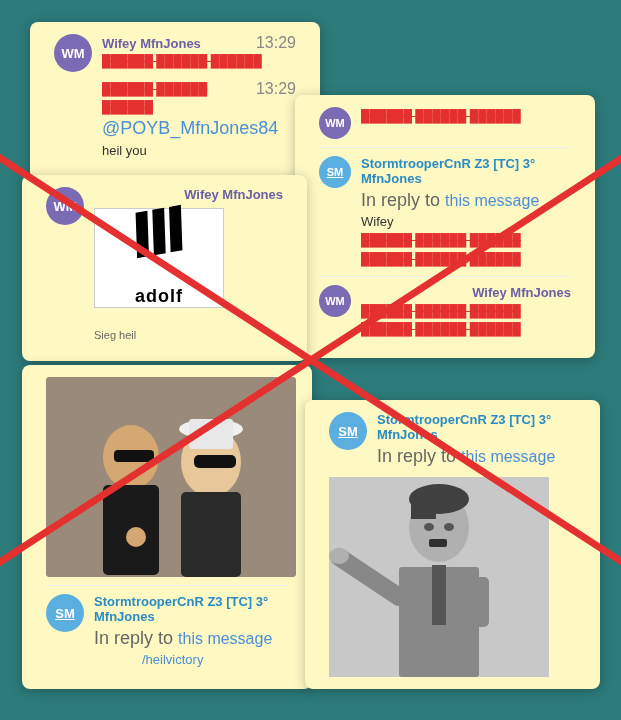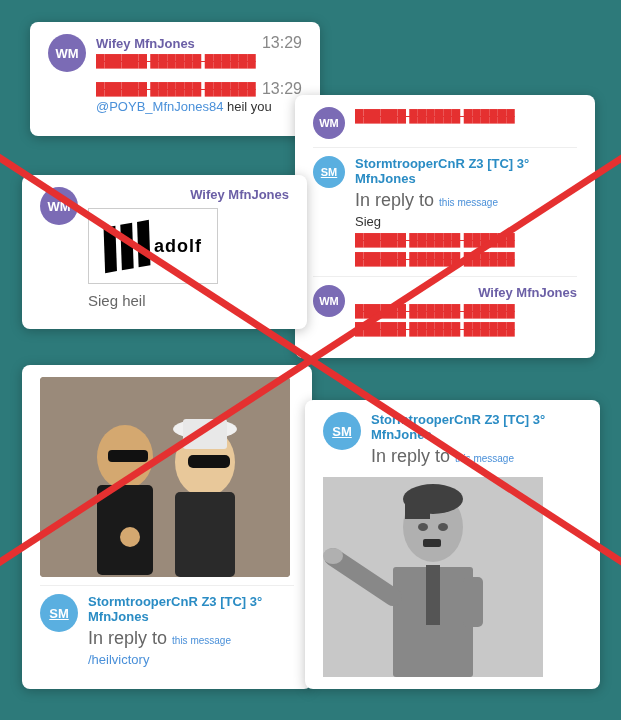--- a/index.html
+++ b/index.html
@@ -34,24 +34,24 @@
       width: 900px;
       height: 7px;
       top: 50%;
       left: 50%;
       transform: translate(-50%, -50%) rotate(-33deg);
     }
 
     
     .card {
       position: absolute;
-      background: #ffffff;
+      background: #fef9c3;
       border-radius: 8px;
       box-shadow: 0 2px 12px rgba(0,0,0,0.25);
-      padding: 12px 18px;
+      padding: 12px 24px;
       overflow: hidden;
     }
 
     .avatar {
       width: 38px;
       height: 38px;
       border-radius: 50%;
       background: #7b6bb5;
       color: white;
       font-size: 13px;
@@ -106,32 +106,33 @@
 
     .censored-text {
       font-size: 12px;
       color: #e53030;
       text-decoration: line-through;
       text-decoration-color: #e53030;
     }
 
     .reply-link {
       color: #4a90d9;
-      font-size: 10px;
+      font-size: 16px;
       text-decoration: none;
     }
 
     .reply-text {
       font-size: 18px;
       color: #666;
     }
 
     .heil-text {
       color: #4a90d9;
       font-size: 13px;
+      margin-left: 48px;
     }
 
     
     .card-1 {
       top: 22px;
       left: 30px;
       width: 290px;
     }
 
     
@@ -156,35 +157,35 @@
     }
 
     
     .card-5 {
       top: 400px;
       left: 305px;
       width: 295px;
     }
 
     .sieg-heil {
-      font-size: 15px;
+      font-size: 11px;
       color: #666;
-      margin-top: 8px;
+      margin-top: 21px;
     }
 
     
     .adolf-logo-container {
       width: 130px;
-      height: 76px;
+      height: 100px;
       background: white;
       border: 1px solid #ccc;
       display: flex;
-      flex-direction: row;
+      flex-direction: column;
       align-items: center;
-      justify-content: center;
+      justify-content: space-between;
       gap: 4px;
       margin: 6px 0;
     }
 
     .adolf-stripes {
       display: flex;
       gap: 5px;
       transform: rotate(-10deg);
     }
 
@@ -258,21 +259,21 @@
   <div class="msg-row">
     <div style="width:38px; flex-shrink:0;"></div>
     <div class="msg-content">
       <div>
         <span class="timestamp">13:29</span>
       </div>
       <div class="msg-text">
         <span class="censored-text">██████ ██████ ██████</span>
       </div>
       <div class="msg-text">
-        <span style="color:#4a90d9; font-size:13px;">@POYB_MfnJones84</span>
+        <span style="color:#4a90d9; font-size:18px;">@POYB_MfnJones84</span>
         <span> heil you</span>
       </div>
     </div>
   </div>
 </div>
 
 <div class="card card-2">
 
   <div class="msg-row">
     <div class="avatar wm small-avatar">WM</div>
@@ -285,21 +286,21 @@
   <hr class="divider">
 
   <div class="msg-row">
     <div class="avatar sm small-avatar">SM</div>
     <div class="msg-content">
       <div class="username blue">StormtrooperCnR Z3 [TC] 3° MfnJones</div>
       <div class="msg-text">
         <span class="reply-text">In reply to </span>
         <span class="reply-link">this message</span>
       </div>
-      <div class="msg-text">Sieg</div>
+      <div class="msg-text">Wifey</div>
       <div class="msg-text">
         <span class="censored-text">██████ ██████ ██████</span>
       </div>
       <div class="msg-text">
         <span class="censored-text">██████ ██████ ██████</span>
       </div>
     </div>
   </div>
   <hr class="divider">
 

